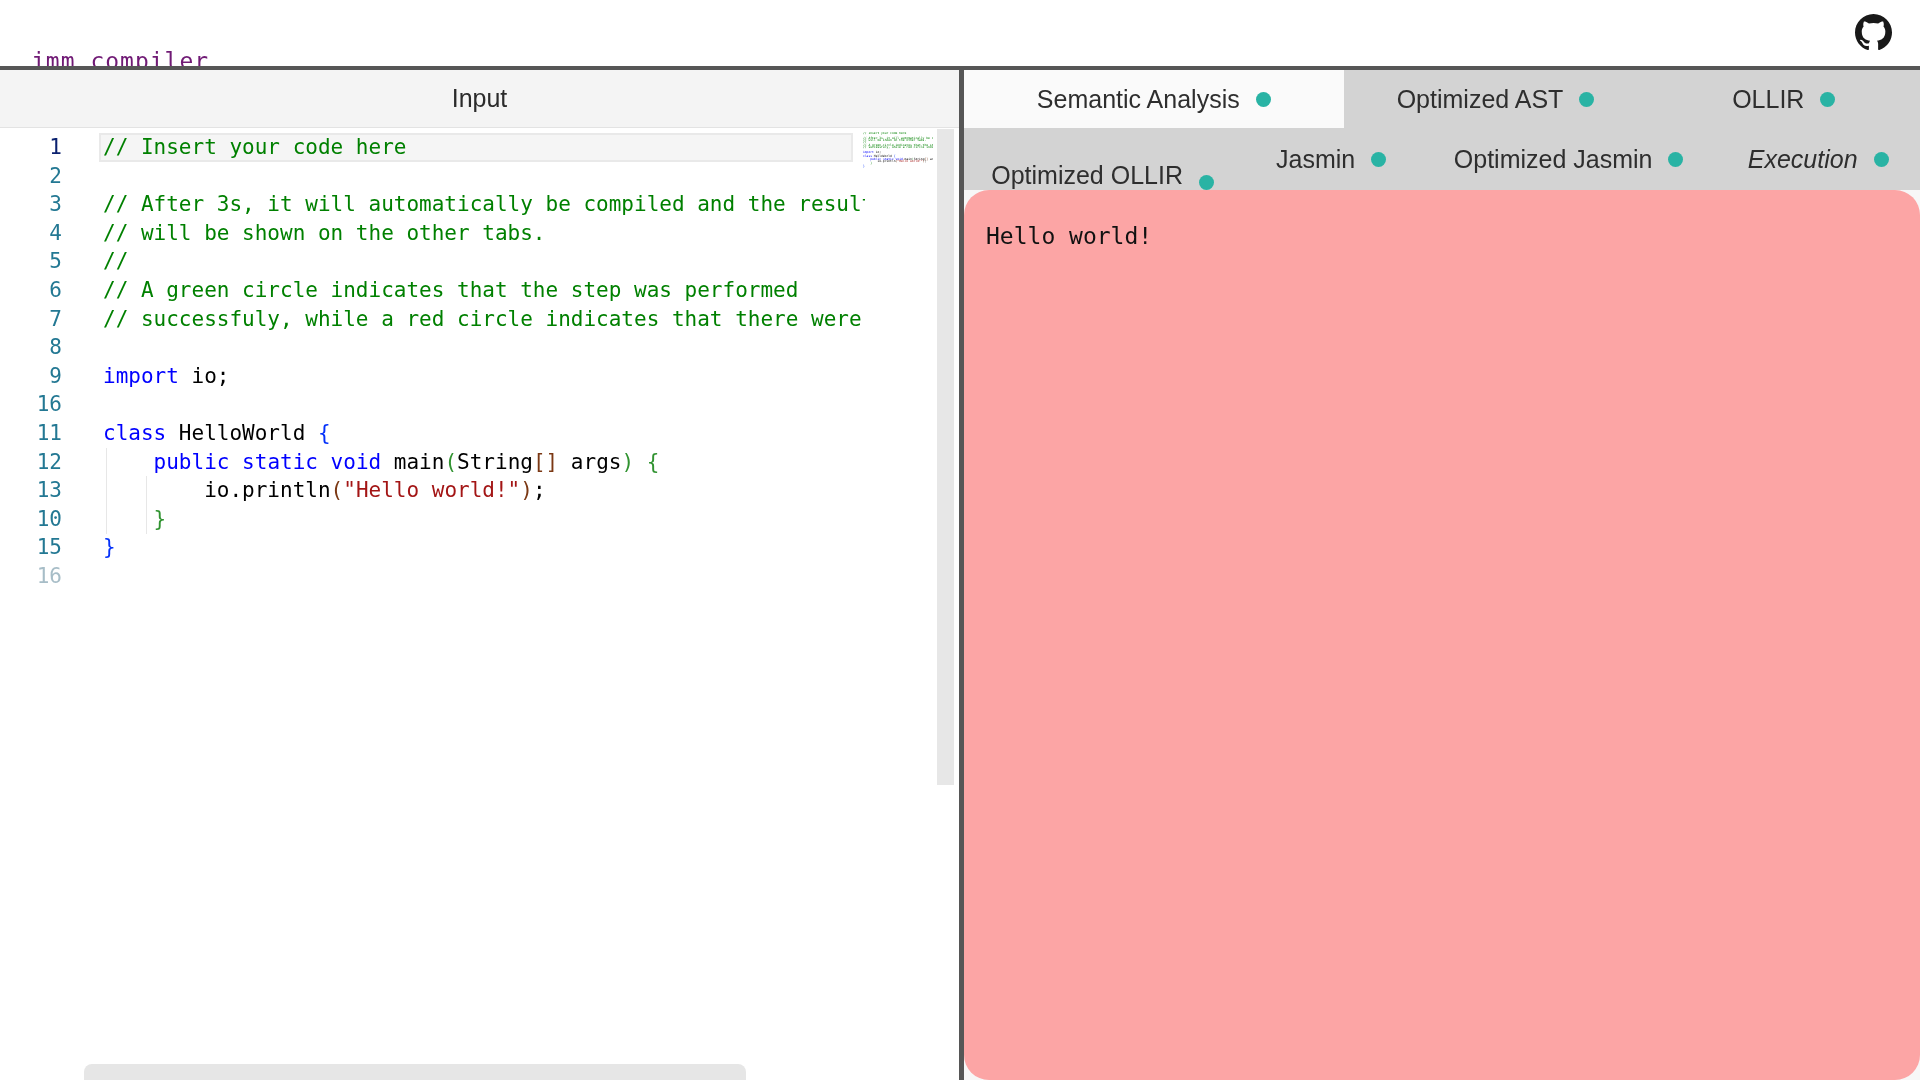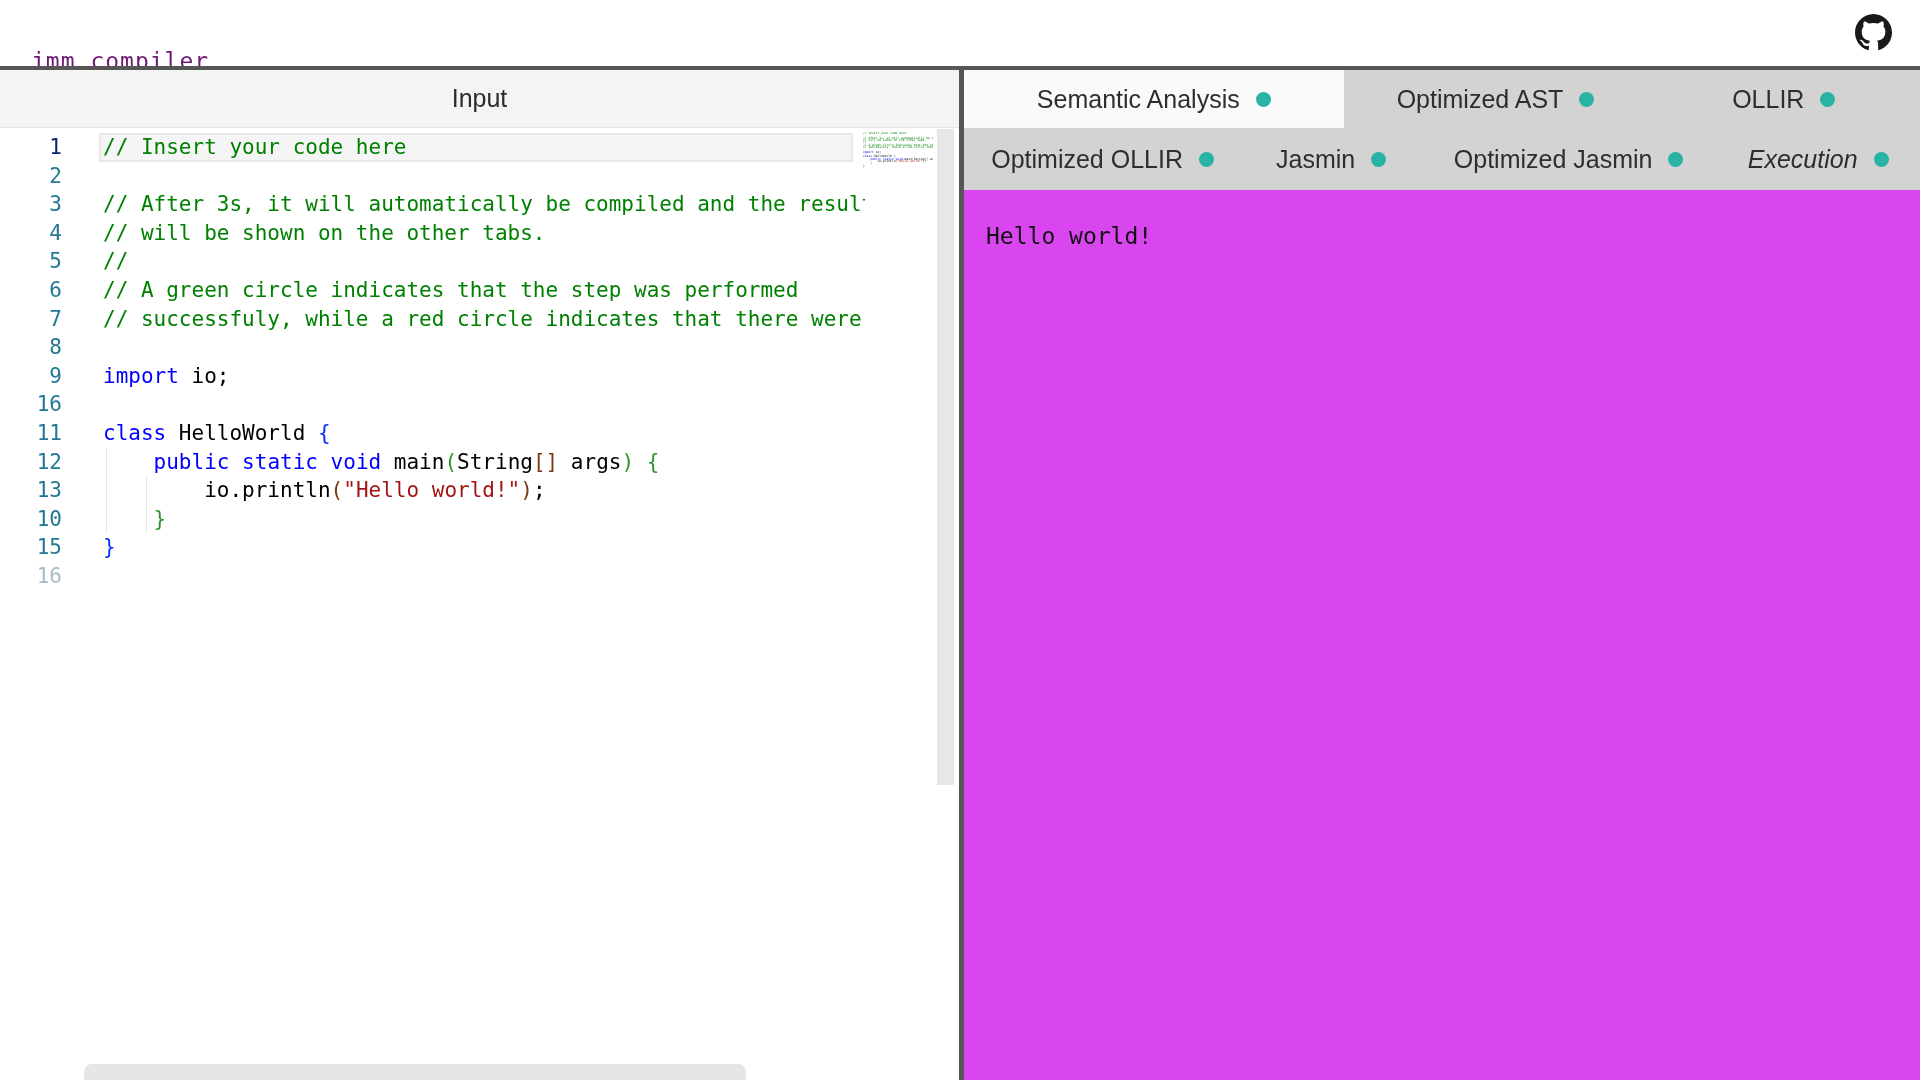--- a/index.html
+++ b/index.html
@@ -48,26 +48,26 @@
   .tab-row { display:flex; width:100%; background:#d3d3d3; }
   .tab-row1 { height:58px; }
   .tab-row2 { height:62px; }
   .tab { display:flex; align-items:center; justify-content:center; gap:16px; height:100%; cursor:pointer; }
   .tab.selected { background:#fafafa; }
   .tab .tab-label { font-size:25px; color:#2e2e2e; white-space:nowrap; }
   .tab .dot { width:15px; height:15px; border-radius:50%; flex:0 0 auto; }
   .tab-row1 .tab:nth-child(1){ width:39.7%; }
   .tab-row1 .tab:nth-child(2){ width:31.8%; }
   .tab-row1 .tab:nth-child(3){ width:28.5%; }
-  .tab-row2 .tab:nth-child(1){ width:29.0%; }
+  .tab-row2 .tab:nth-child(1){ width:29.0%;align-items:flex-end; }
   .tab-row2 .tab:nth-child(2){ width:18.8%; }
   .tab-row2 .tab:nth-child(3){ width:30.9%; }
   .tab-row2 .tab:nth-child(4){ width:21.3%;font-style:italic; }
 
-  .output-panel { position:absolute; left:0; top:120px; width:956px; height:890px; background:#d946ef; }
+  .output-panel { position:absolute; left:0; top:120px; width:956px; height:890px; background:#fca5a5;border-radius:25px; }
   .output-text { position:absolute; left:22px; top:33px; font-family:"DejaVu Sans Mono", monospace;
                  font-size:23px; color:#111; white-space:pre; }
 </style>
 </head>
 <body>
 
 <div class="header">
   <div class="app-title">jmm compiler</div>
   <div class="gh-link">
     <span><svg viewBox="0 0 16 16" fill="#191919" aria-hidden="true">

